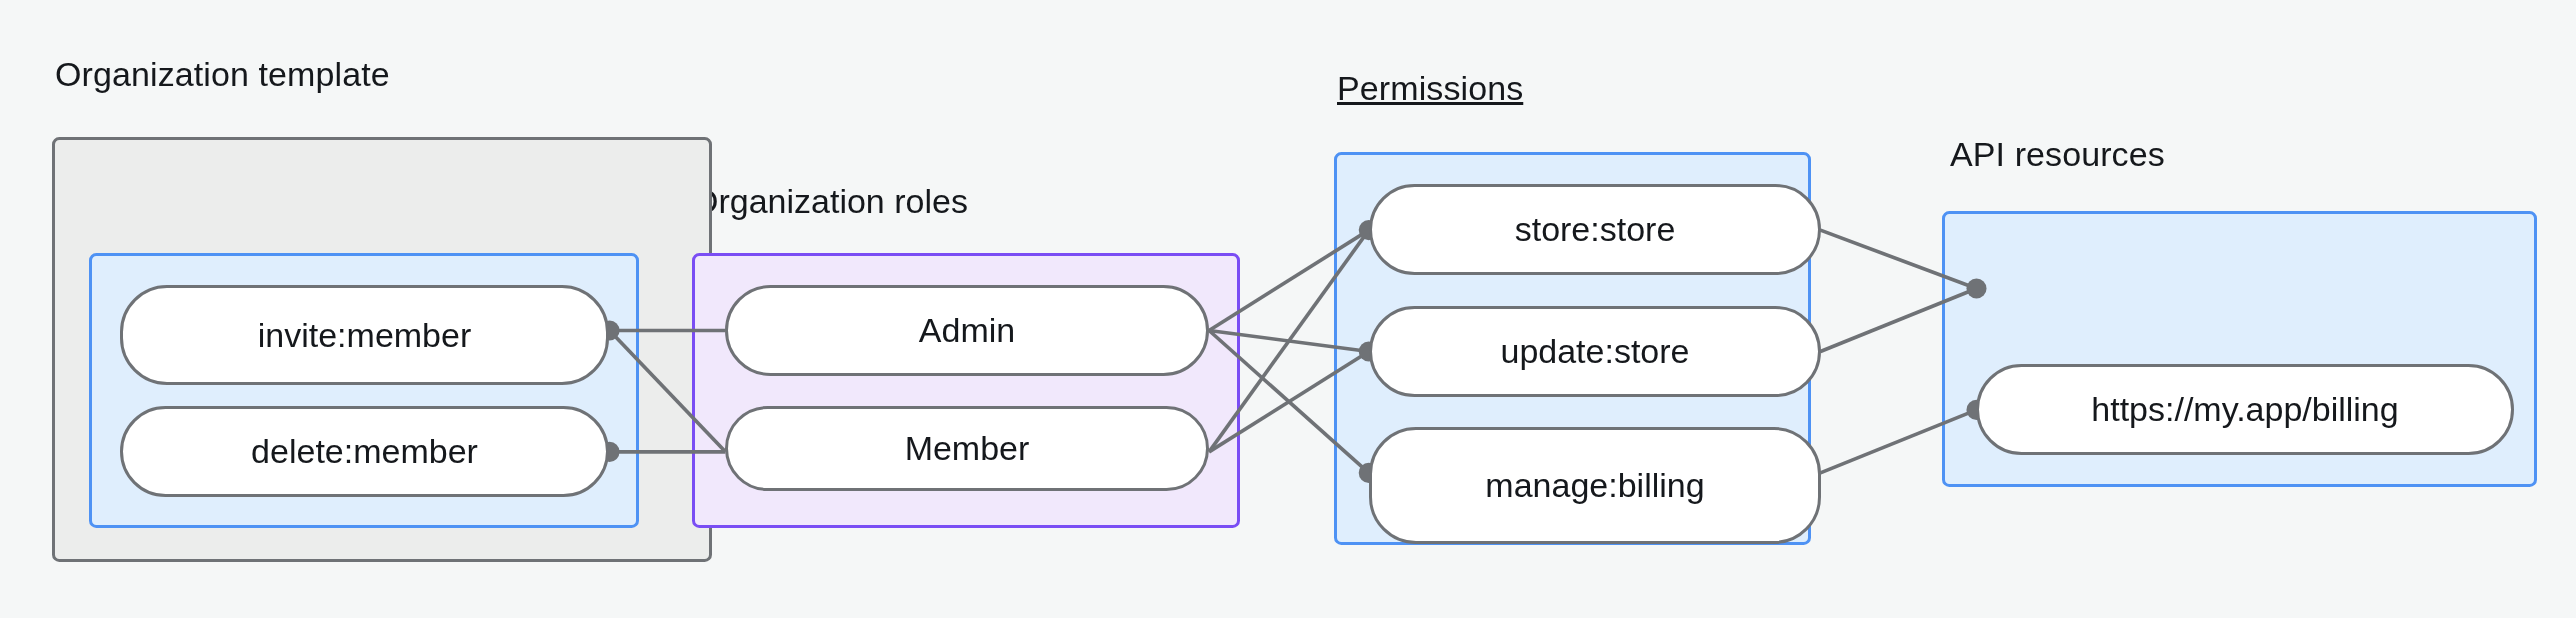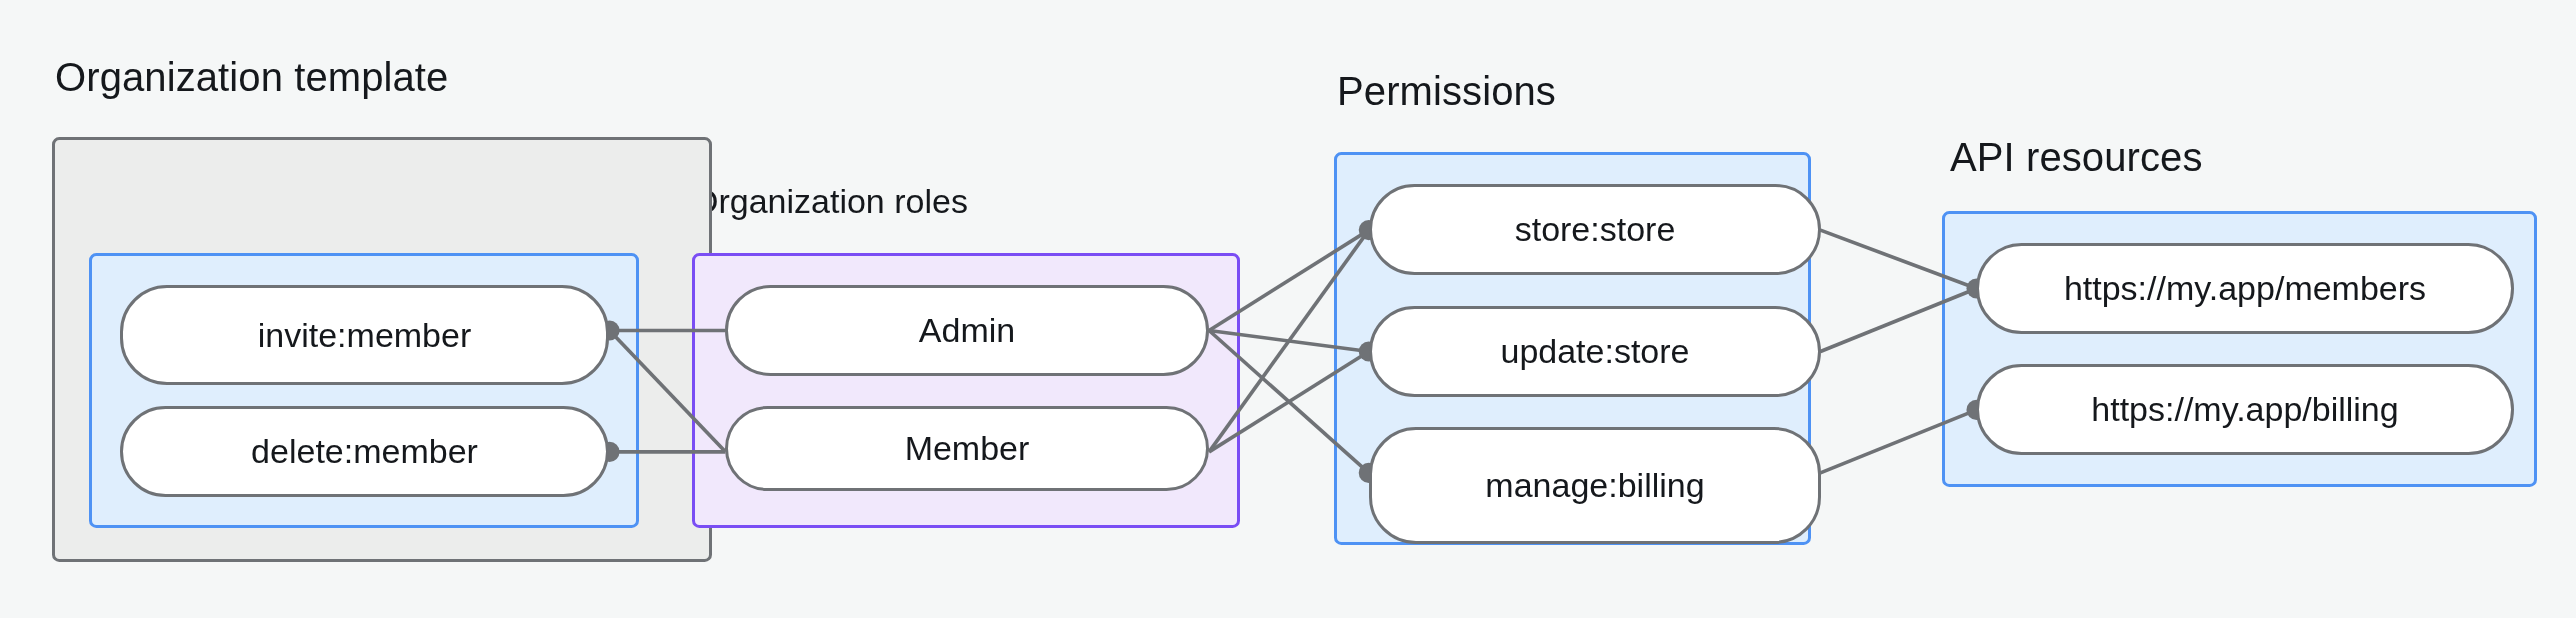--- a/index.html
+++ b/index.html
@@ -9,21 +9,21 @@
     background:#f5f7f7;
     font-family:"Liberation Sans","DejaVu Sans",sans-serif;
     overflow:hidden;
     position:relative;
   }
   #stage{position:absolute;left:0;top:0;width:2576px;height:619px;}
 
   
   .group-title{
     position:absolute;
-    font-size:40px;
+    font-size:34px;
     line-height:1;
     color:#15181c;
     white-space:nowrap;
     letter-spacing:0.1px;
   }
   .sub-title{
     position:absolute;
     font-size:34px;
     line-height:1;
     color:#15181c;
@@ -73,21 +73,21 @@
 <body>
 
 <div id="stage">
 
   <div class="group-title" style="left:55px;top:57px;">Organization template</div>
 
   <div class="sub-title" style="left:89px;top:184px;">Organization permissions</div>
 
   <div class="sub-title" style="left:692px;top:184px;">Organization roles</div>
 
-  <div class="group-title" style="left:1337px;top:71px;">Permissions</div>
+  <div class="group-title" style="left:1337px;top:71px;text-decoration:underline;">Permissions</div>
 
   <div class="group-title" style="left:1950px;top:137px;">API resources</div>
 
   <div class="box box-gray" style="left:52px;top:137px;width:660px;height:425px;"></div>
 
   <div class="box box-blue" style="left:89px;top:253px;width:550px;height:275px;"></div>
 
   <div class="box box-purple" style="left:692px;top:253px;width:548px;height:275px;"></div>
 
   <div class="box box-blue" style="left:1334px;top:152px;width:477px;height:393px;"></div>
@@ -126,18 +126,17 @@
   <div class="pill" style="left:725px;top:285px;width:484px;height:91px;">Admin</div>
 
   <div class="pill" style="left:725px;top:406px;width:484px;height:85px;">Member</div>
 
   <div class="pill" style="left:1369px;top:184px;width:452px;height:91px;">store:store</div>
 
   <div class="pill" style="left:1369px;top:306px;width:452px;height:91px;">update:store</div>
 
   <div class="pill" style="left:1369px;top:427px;width:452px;height:117px;">manage:billing</div>
 
-  <div class="pill" style="left:1976px;top:243px;width:538px;height:91px;">https://my.app/members</div>
 
   <div class="pill" style="left:1976px;top:364px;width:538px;height:91px;">https://my.app/billing</div>
 
 </div>
 
 
 </body></html>

